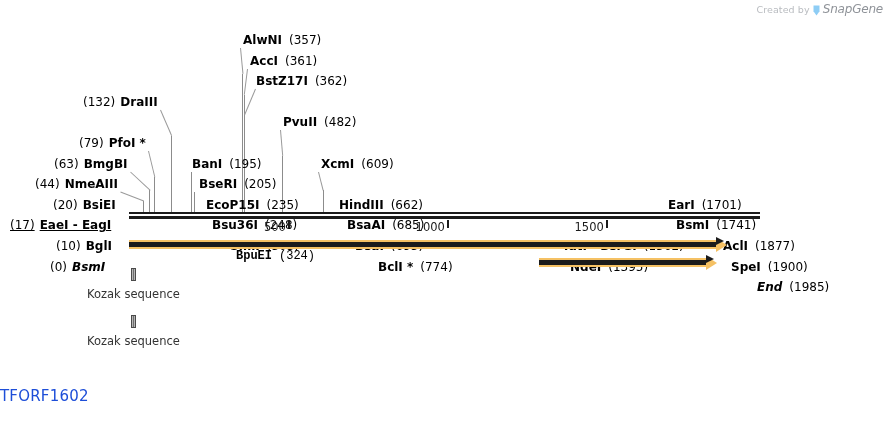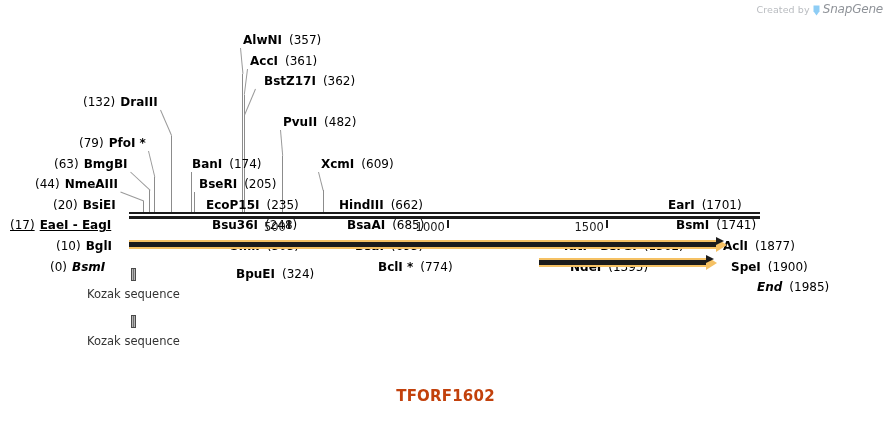--- a/index.html
+++ b/index.html
@@ -74,22 +74,22 @@
     content:"";position:absolute;left:1px;top:0;width:1px;height:100%;
     background:#6e6e6e;
   }
   .koz-lab{
     position:absolute;font-size:11.5px;color:#333;white-space:nowrap;
     transform:translateX(-50%);
   }
 
   
   .title{
-    position:absolute;width:100%;text-align:center;
-    font-size:15px;font-weight:bold;color:#c2410c;letter-spacing:.2px;
+    position:absolute;width:100%;
+    font-size:15px;font-weight:normal;color:#1d4ed8;letter-spacing:.2px;
   }
   .subtitle{
     position:absolute;width:100%;text-align:center;
     font-size:11.5px;color:#222;
   }
 </style>
 </head>
 <body>
 
 <div id="map">
@@ -147,29 +147,29 @@
     </div>
   <div id="layer-labels">
       <div class="lbl lead" style="left: 50px; top: 260.6px;"><span class="pos">(0)</span><span class="nm ital">BsmI</span></div>
       <div class="lbl lead" style="left: 56px; top: 240px;"><span class="pos">(10)</span><span class="nm">BglI</span></div>
       <div class="lbl lead" style="left: 10px; top: 219.4px; text-decoration: underline;"><span class="pos">(17)</span><span class="nm">EaeI - EagI</span></div>
       <div class="lbl lead" style="left: 53px; top: 198.8px;"><span class="pos">(20)</span><span class="nm">BsiEI</span></div>
       <div class="lbl lead" style="left: 35px; top: 178.2px;"><span class="pos">(44)</span><span class="nm">NmeAIII</span></div>
       <div class="lbl lead" style="left: 54px; top: 157.6px;"><span class="pos">(63)</span><span class="nm">BmgBI</span></div>
       <div class="lbl lead" style="left: 79px; top: 137px;"><span class="pos">(79)</span><span class="nm">PfoI *</span></div>
       <div class="lbl lead" style="left: 83px; top: 95.8px;"><span class="pos">(132)</span><span class="nm">DraIII</span></div>
-      <div class="lbl trail" style="left: 192px; top: 157.6px;"><span class="nm">BanI</span><span class="pos">(174)</span></div>
+      <div class="lbl trail" style="left: 192px; top: 157.6px;"><span class="nm">BanI</span><span class="pos">(195)</span></div>
       <div class="lbl trail" style="left: 199px; top: 178.2px;"><span class="nm">BseRI</span><span class="pos">(205)</span></div>
       <div class="lbl trail" style="left: 206px; top: 198.8px;"><span class="nm">EcoP15I</span><span class="pos">(235)</span></div>
       <div class="lbl trail" style="left: 212px; top: 219.4px;"><span class="nm">Bsu36I</span><span class="pos">(248)</span></div>
       <div class="lbl trail" style="left: 230px; top: 240px;"><span class="nm">SmlI</span><span class="pos">(303)</span></div>
-      <div class="lbl trail" style="left: 236px; top: 268px;"><span class="nm">BpuEI</span><span class="pos">(324)</span></div>
+      <div class="lbl trail" style="left: 236px; top: 250px; font-family: Liberation Mono, monospace;"><span class="nm">BpuEI</span><span class="pos">(324)</span></div>
       <div class="lbl trail" style="left: 243px; top: 34px;"><span class="nm">AlwNI</span><span class="pos">(357)</span></div>
       <div class="lbl trail" style="left: 250px; top: 54.6px;"><span class="nm">AccI</span><span class="pos">(361)</span></div>
-      <div class="lbl trail" style="left: 264px; top: 75.2px;"><span class="nm">BstZ17I</span><span class="pos">(362)</span></div>
+      <div class="lbl trail" style="left: 256px; top: 75.2px;"><span class="nm">BstZ17I</span><span class="pos">(362)</span></div>
       <div class="lbl trail" style="left: 283px; top: 116.4px; text-align: center;"><span class="nm">PvuII</span><span class="pos">(482)</span></div>
       <div class="lbl trail" style="left: 321px; top: 157.6px;"><span class="nm">XcmI</span><span class="pos">(609)</span></div>
       <div class="lbl trail" style="left: 339px; top: 198.8px;"><span class="nm">HindIII</span><span class="pos">(662)</span></div>
       <div class="lbl trail" style="left: 347px; top: 219.4px;"><span class="nm">BsaAI</span><span class="pos">(685)</span></div>
       <div class="lbl trail" style="left: 355px; top: 240px;"><span class="nm">BsaI</span><span class="pos">(695)</span></div>
       <div class="lbl trail" style="left: 378px; top: 260.6px;"><span class="nm">BclI *</span><span class="pos">(774)</span></div>
       <div class="lbl trail" style="left: 562px; top: 240px;"><span class="nm">TatI - BsrGI</span><span class="pos">(1362)</span></div>
       <div class="lbl trail" style="left: 570px; top: 260.6px;"><span class="nm">NdeI</span><span class="pos">(1395)</span></div>
       <div class="lbl trail" style="left: 668px; top: 198.8px;"><span class="nm">EarI</span><span class="pos">(1701)</span></div>
       <div class="lbl trail" style="left: 676px; top: 219.4px; text-align: right;"><span class="nm">BsmI</span><span class="pos">(1741)</span></div>

